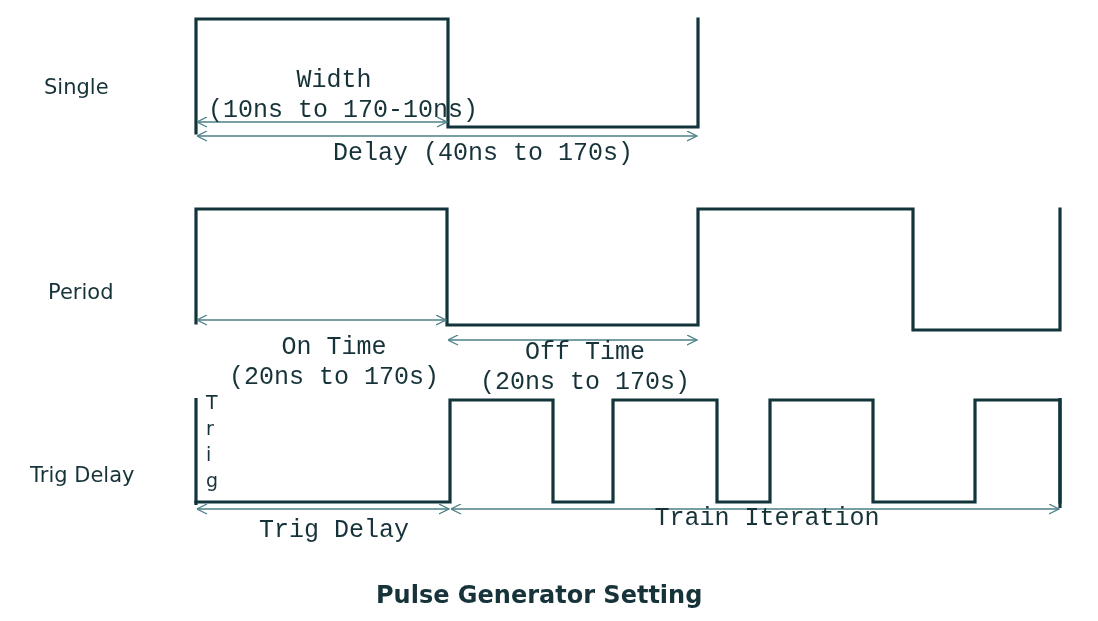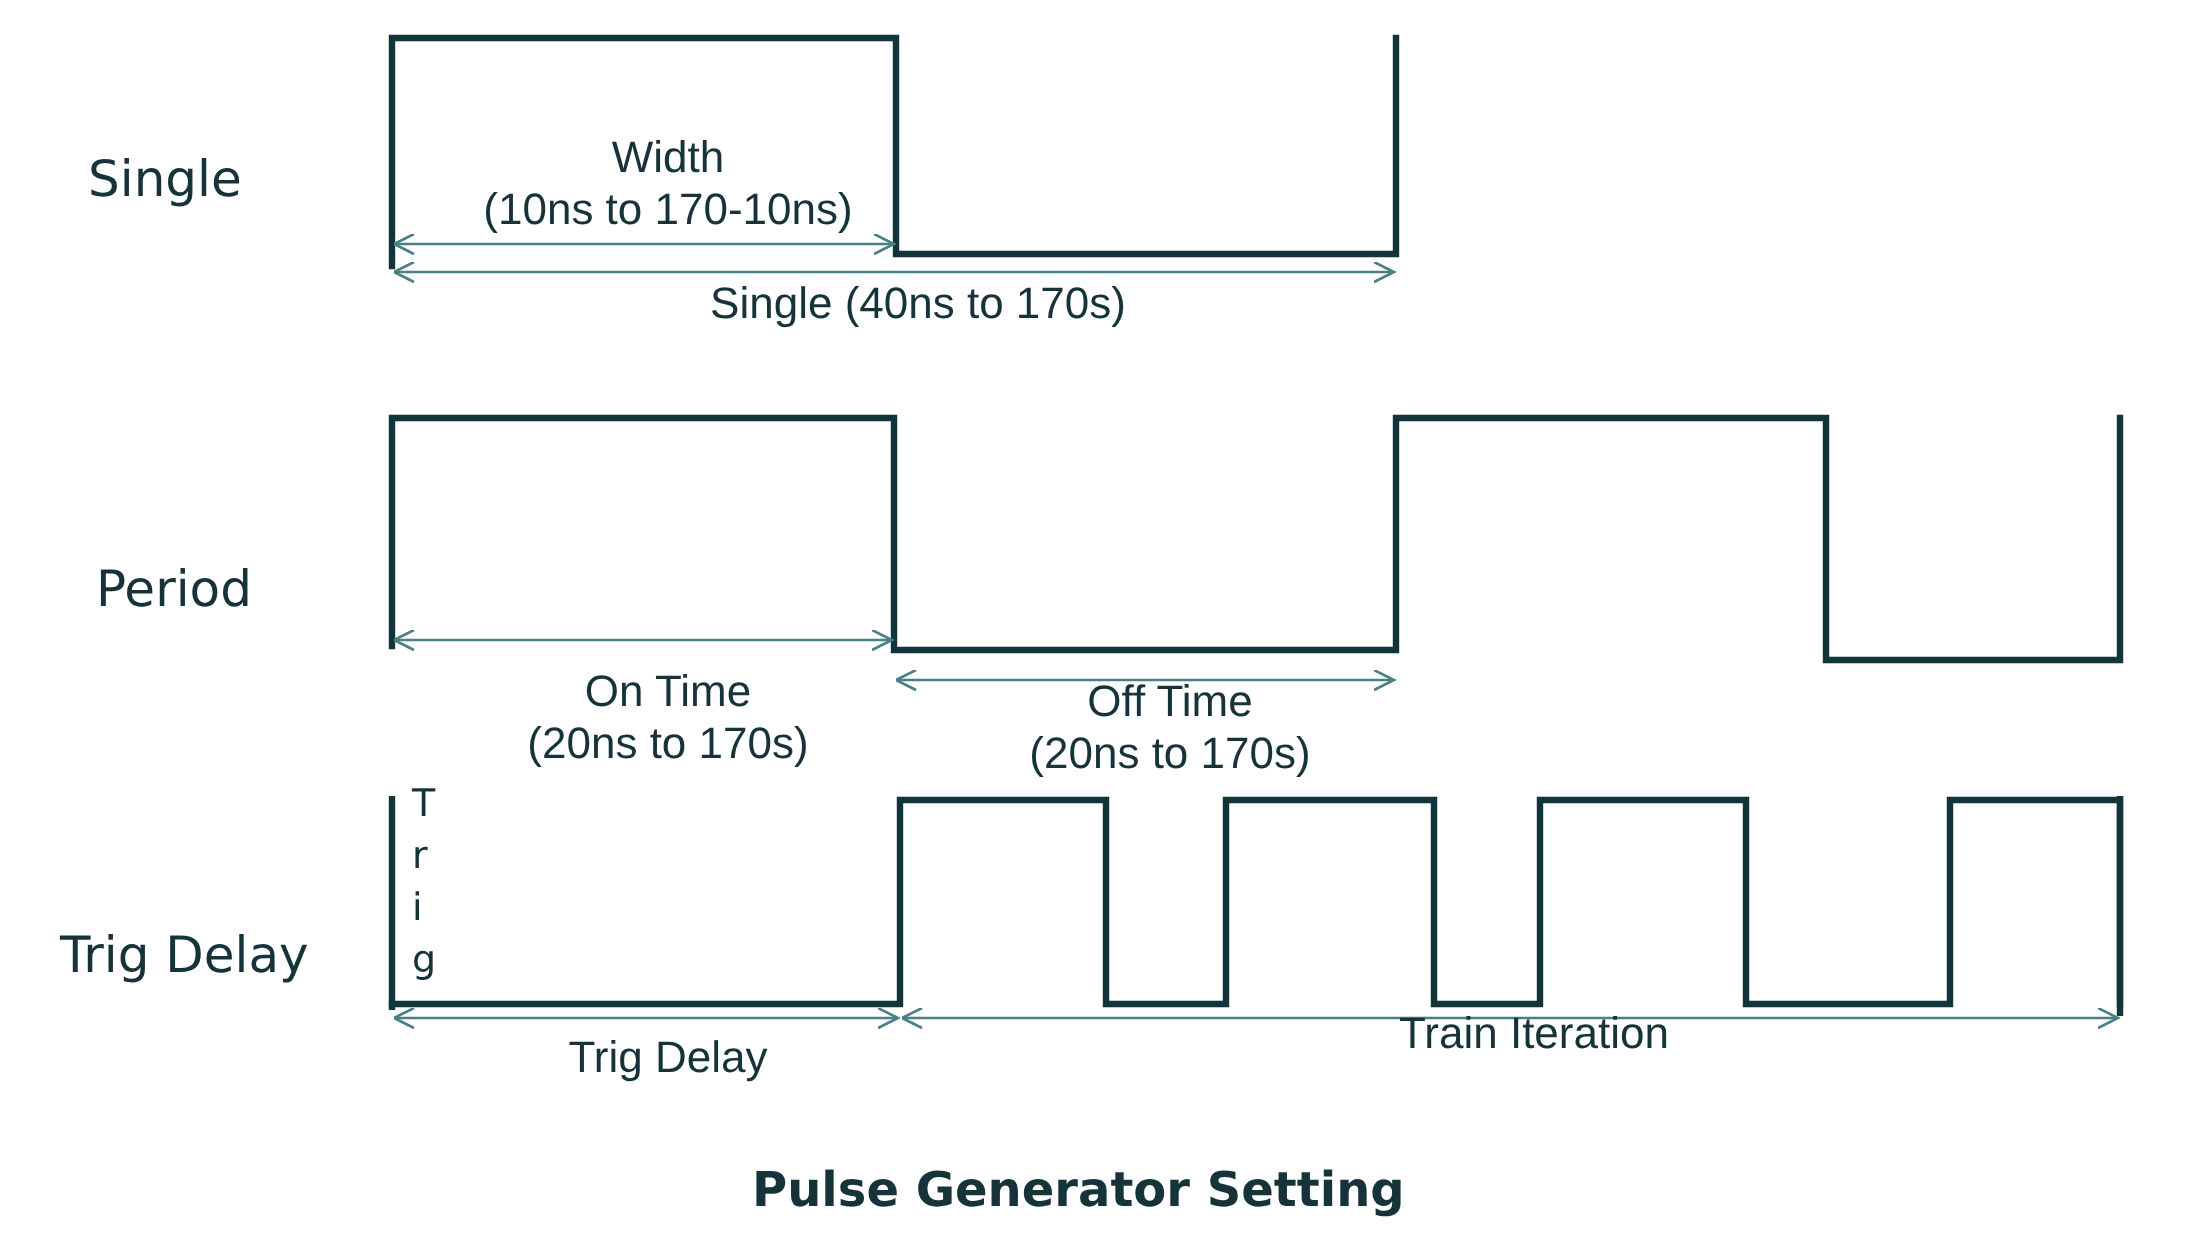--- a/index.html
+++ b/index.html
@@ -17,32 +17,32 @@
   }
   #wave-svg {
     position: absolute;
     left: 0;
     top: 0;
     width: 1098px;
     height: 621px;
   }
   .row-label {
     position: absolute;
-    font-size: 25px;
+    font-size: 21px;
     color: #17333a;
     white-space: nowrap;
     font-family: "DejaVu Sans", sans-serif;
   }
   .dim-label {
     position: absolute;
-    font-size: 22px;
+    font-size: 25px;
     color: #17333a;
     text-align: center;
     white-space: nowrap;
-    font-family: Liberation Sans, sans-serif;
+    font-family: Liberation Mono, monospace;
     line-height: 1.18;
     padding-left: 12px;
   }
   .dim-label .lbl-line {
     display: block;
   }
   .trig-letters {
     position: absolute;
     font-size: 19px;
     color: #17333a;
@@ -133,21 +133,21 @@
     <span>i</span>
     <span>g</span>
   </div>
 
   <div class="dim-label" style="left:196px; top:66px; width:252px;">
     <span class="lbl-line">Width</span>
     <span class="lbl-line">(10ns to 170-10ns)</span>
   </div>
 
   <div class="dim-label" style="left:321px; top:139px; width:252px;">
-    <span class="lbl-line">Single (40ns to 170s)</span>
+    <span class="lbl-line">Delay (40ns to 170s)</span>
   </div>
 
   <div class="dim-label" style="left:196px; top:317px; width:252px;margin-top:16px;">
     <span class="lbl-line">On Time</span>
     <span class="lbl-line">(20ns to 170s)</span>
   </div>
 
   <div class="dim-label" style="left:447px; top:338px; width:252px;text-align:center;">
     <span class="lbl-line">Off Time</span>
     <span class="lbl-line">(20ns to 170s)</span>

